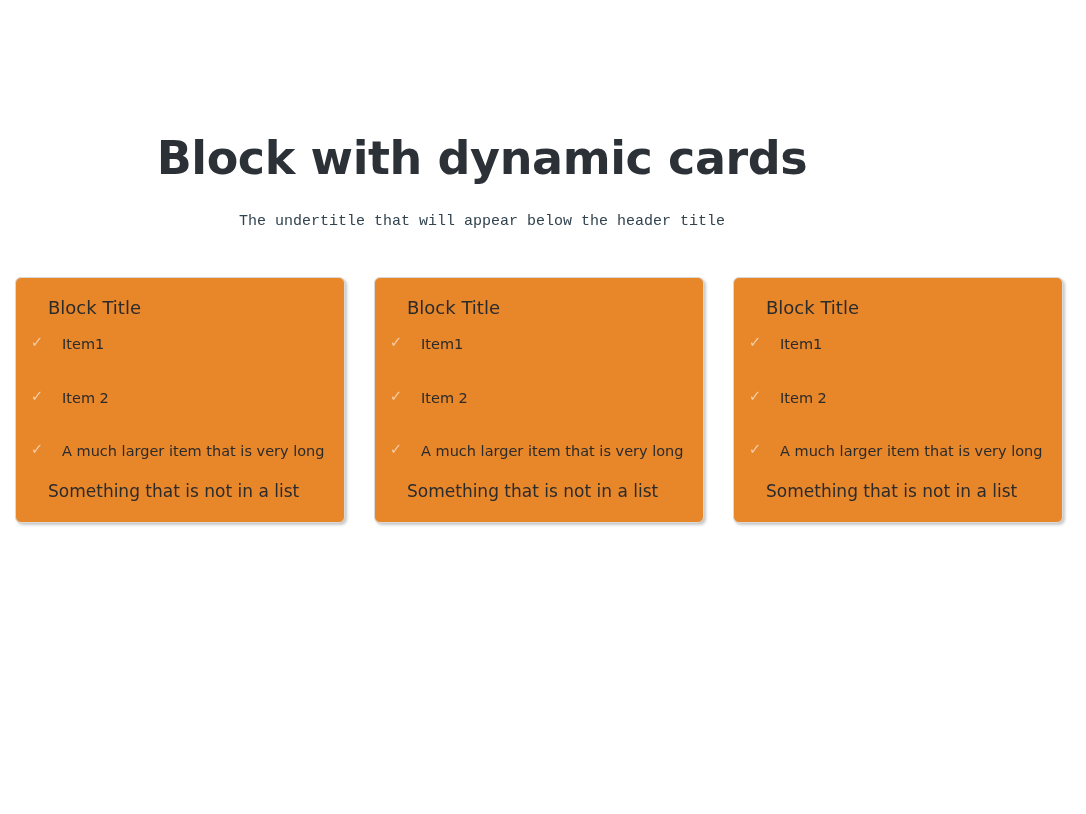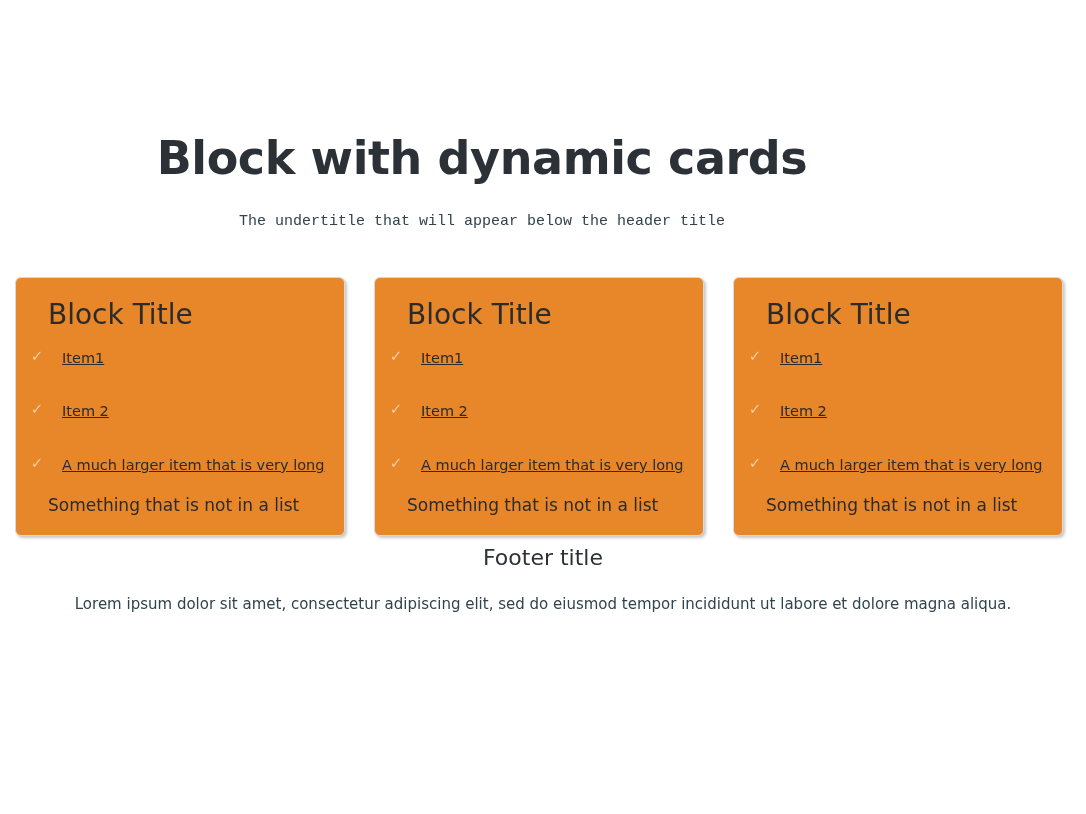--- a/index.html
+++ b/index.html
@@ -62,21 +62,21 @@
     border: 1px solid #d9d9d9;
     border-radius: 6px;
     box-shadow: 2px 2px 3px rgba(0,0,0,0.22);
     padding: 18px 14px 20px 14px;
     display: flex;
     flex-direction: column;
   }
   .card-title {
     margin: 0;
     padding-left: 18px;
-    font-size: 28px;
+    font-size: 18px;
     line-height: 1.35;
     font-weight: normal;
     color: #2b2b2b;
   }
   .card-list {
     list-style: none;
     margin: 0;
     padding: 0;
     padding-top: 16px;
   }
@@ -98,21 +98,20 @@
     margin-right: 18px;
     margin-top: -1px;
     display: inline-block;
     color: #f2cda6;
     font-size: 15px;
     line-height: 14px;
     text-align: center;
   }
   .card-list-label {
     display: inline-block;
-    text-decoration: underline;
   }
   .card-note {
     margin: 0;
     padding-top: 21px;
     padding-left: 18px;
     font-size: 17px;
     line-height: 1.2;
     color: #2b2b2b;
   }
 
@@ -204,18 +203,14 @@
         <li class="card-list-item">
           <span class="check-icon">✓</span>
           <span class="card-list-label">A much larger item that is very long</span>
         </li>
       </ul>
       <p class="card-note">Something that is not in a list</p>
     </div>
 
   </div>
 
-  <div class="footer">
-    <h3 class="footer-title">Footer title</h3>
-    <p class="footer-text">Lorem ipsum dolor sit amet, consectetur adipiscing elit, sed do eiusmod tempor incididunt ut labore et dolore magna aliqua.</p>
-  </div>
 
 </div>
 
 </body></html>

